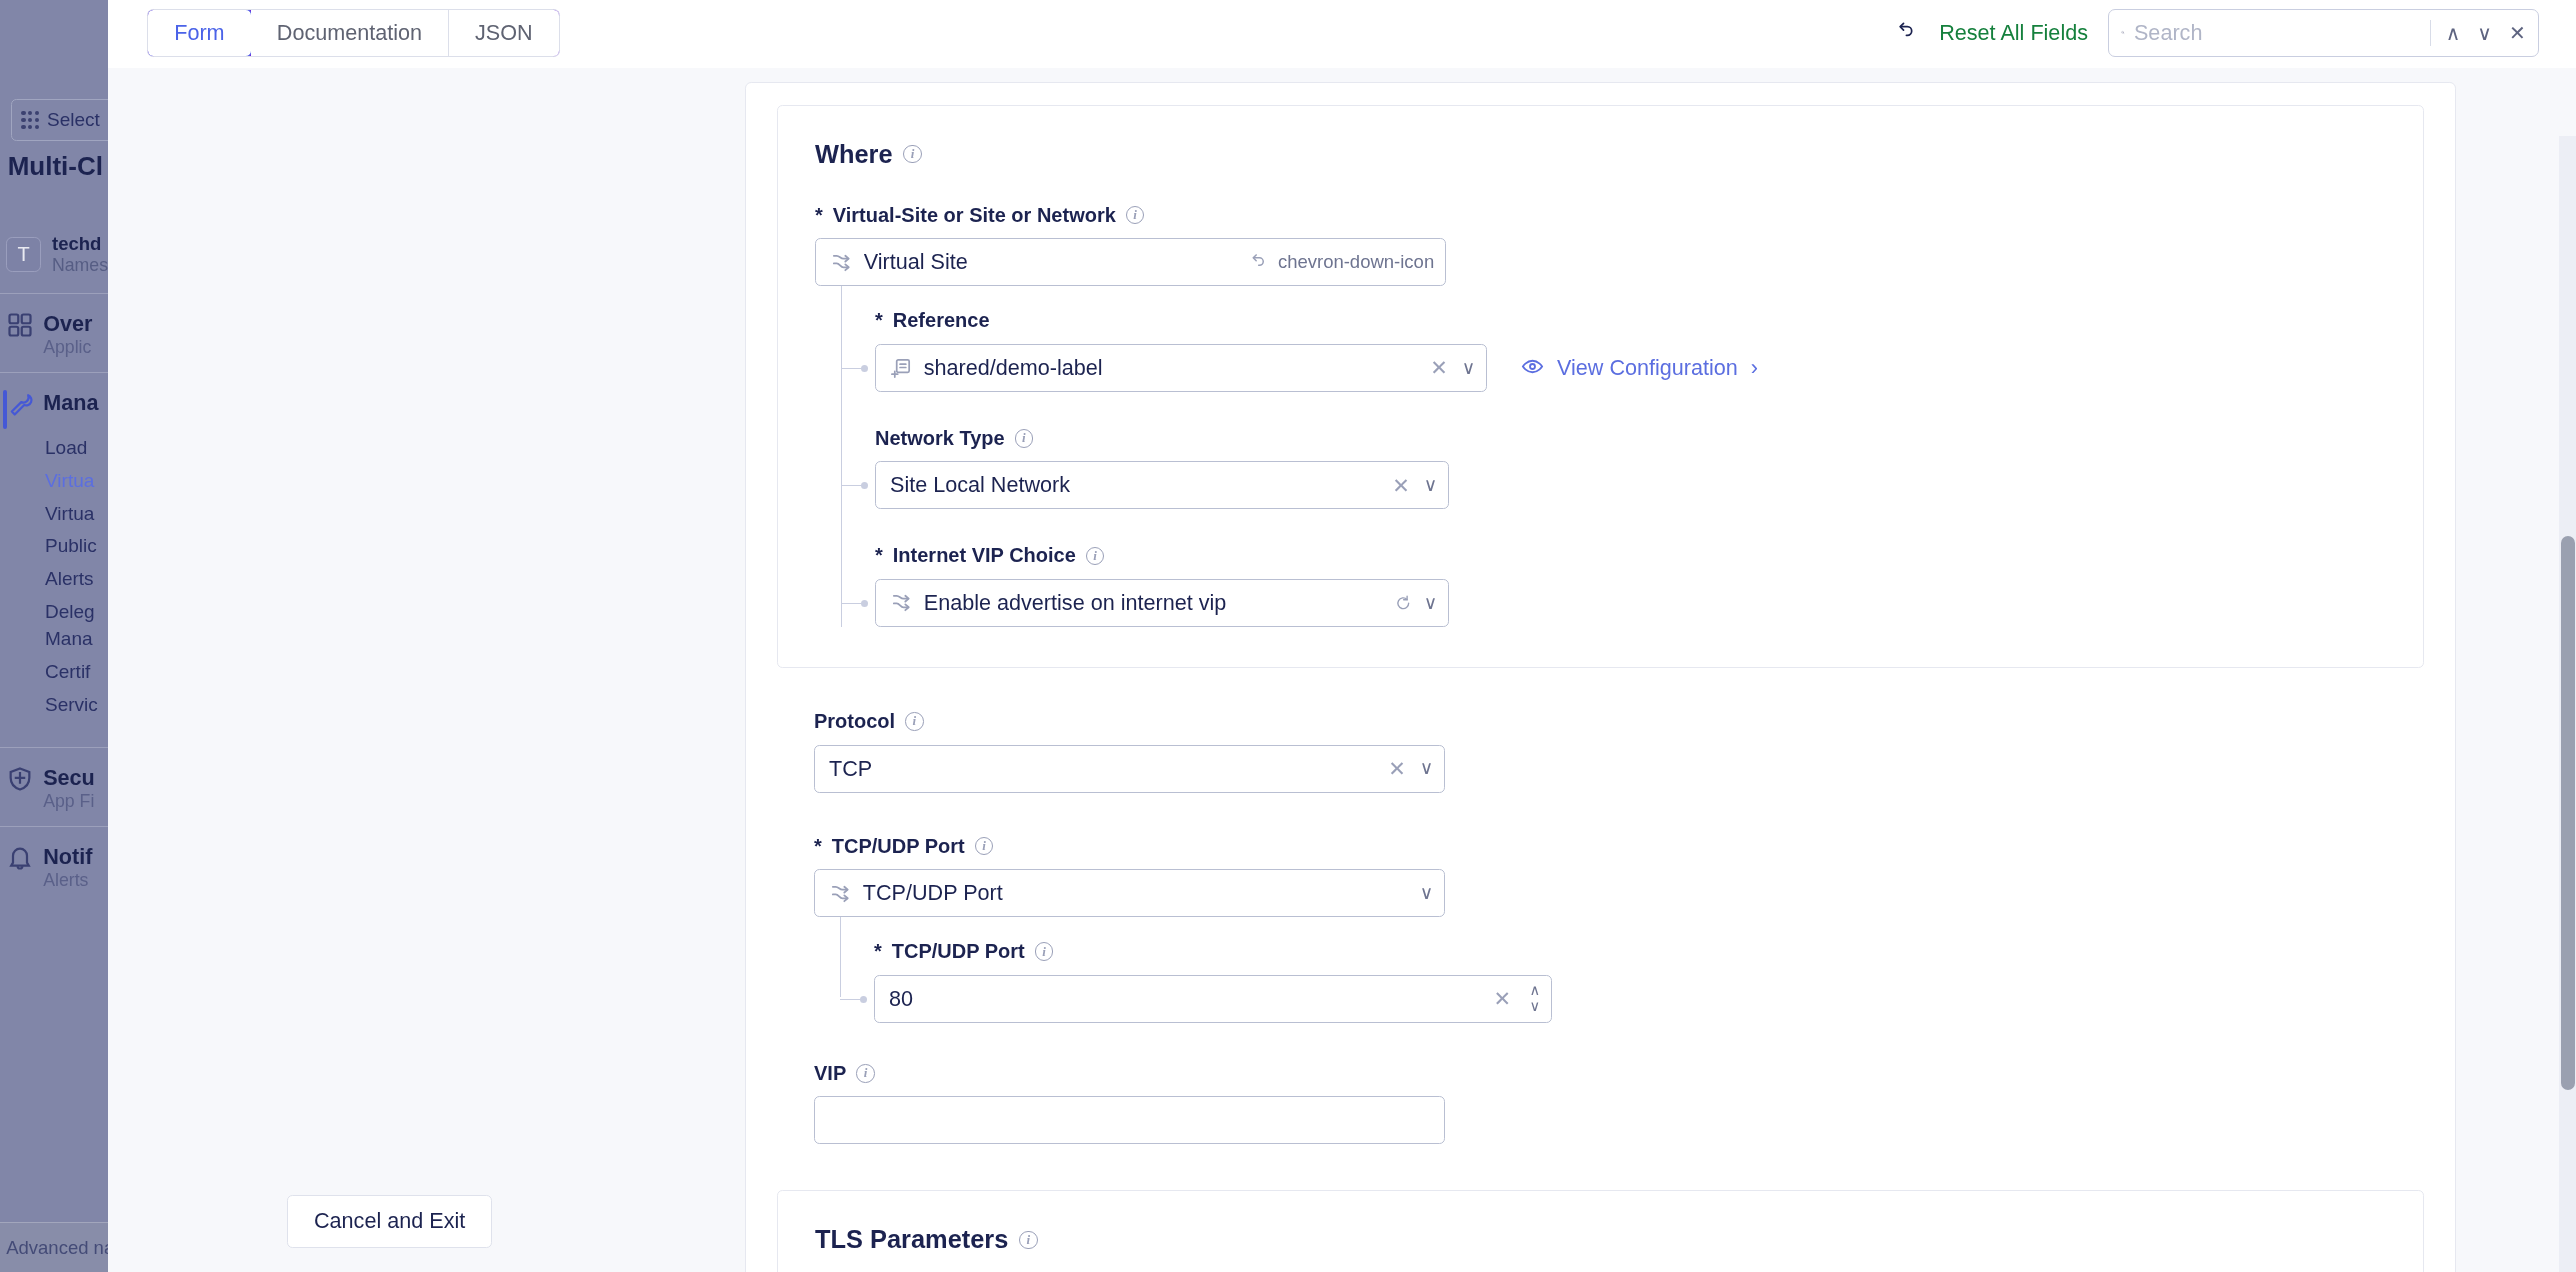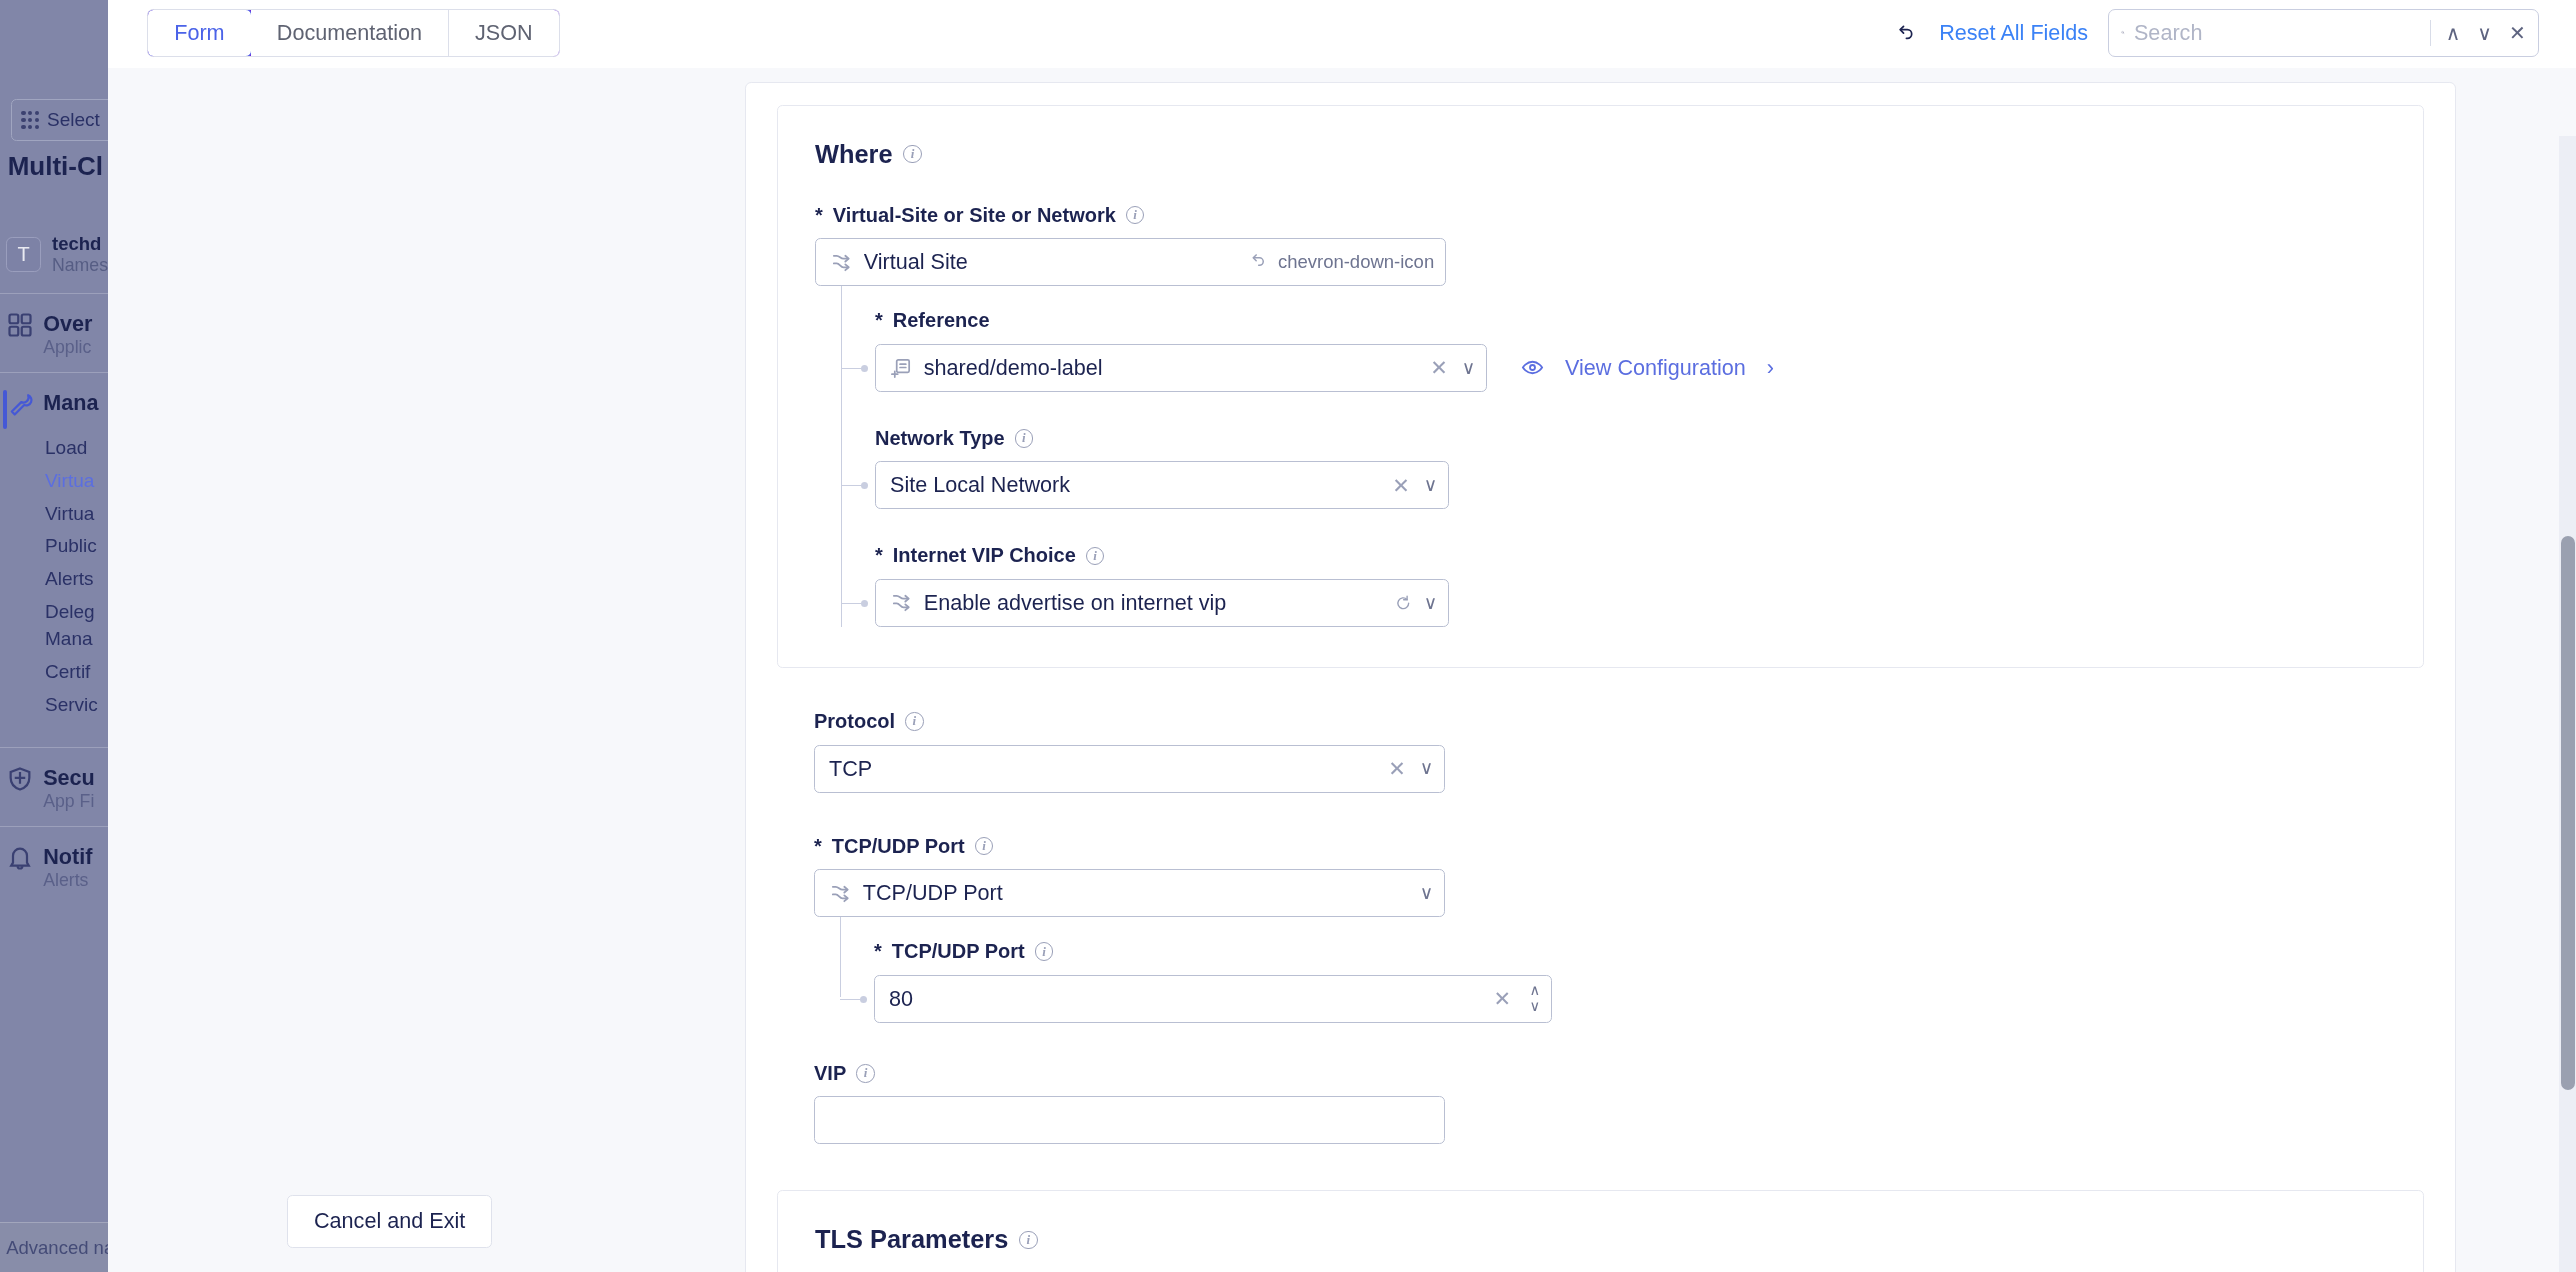--- a/index.html
+++ b/index.html
@@ -105,22 +105,22 @@
   .tab.active {
     color: #4b63e8; border: 1.5px solid #4b63e8; border-radius: 6.2px;
     margin: -0.8px; height: 48px;
   }
 
   .header-right {
     position: absolute; right: 37px; top: 8.5px;
     display: flex; align-items: center; gap: 20px; height: 48px;
   }
   .reset-btn {
-    display: flex; align-items: flex-end; gap: 23px;
-    font-size: 21.6px; color: #3b82f6; cursor: pointer; white-space: nowrap;
+    display: flex; align-items: flex-start; gap: 23px;
+    font-size: 21.6px; color: #15803d; cursor: pointer; white-space: nowrap;
   }
   .search-box {
     display: flex; align-items: center; height: 48px;
     width: 431px;
     border: 0.8px solid #c9cee0; border-radius: 7px;
     padding: 0 12.3px; gap: 9.2px; background: #fff;
   }
   .search-input {
     border: none; outline: none; flex: 1; font-size: 21.6px; color: #3a3f55;
     font-family: "Liberation Sans", sans-serif; background: transparent;
@@ -234,21 +234,21 @@
     width: 7px; height: 7px; border-radius: 50%; background: #c9cee0;
   }
 
   .stepper {
     display: flex; flex-direction: column; gap: 3.1px;
     color: #6e7490; font-size: 14.6px; line-height: 0.9; cursor: pointer;
     padding-left: 4.6px;
   }
 
   .view-config {
-    display: flex; align-items: center; gap: 21px;
+    display: flex; gap: 13px;
     color: #5b6ee0; font-size: 21.6px; cursor: pointer; white-space: nowrap;
   }
 
   
   #scroll-track {
     position: absolute; right: 0; top: 68px; width: 17px; height: 1205px;
     background: #eceef5;
   }
   #scroll-thumb {
     position: absolute; right: 1.5px; top: 400px; width: 14px; height: 554px;

